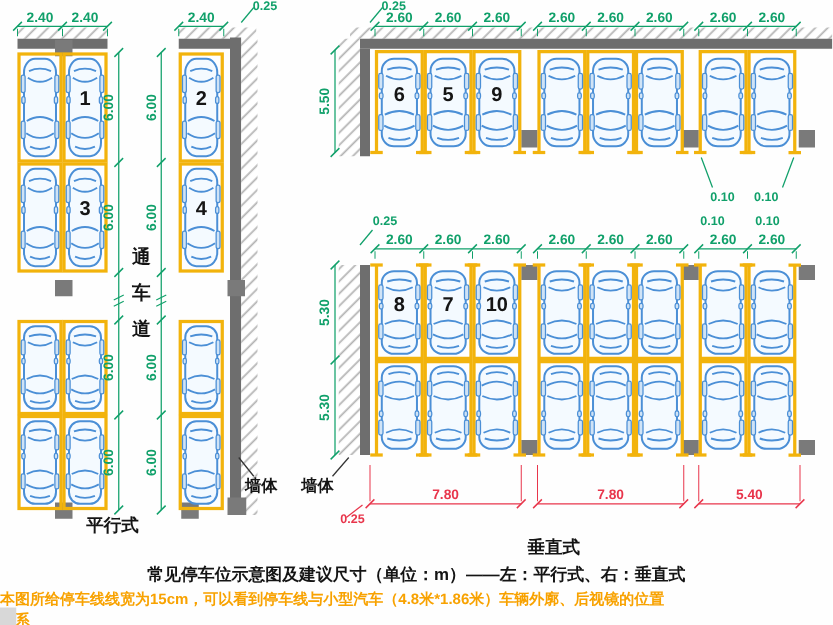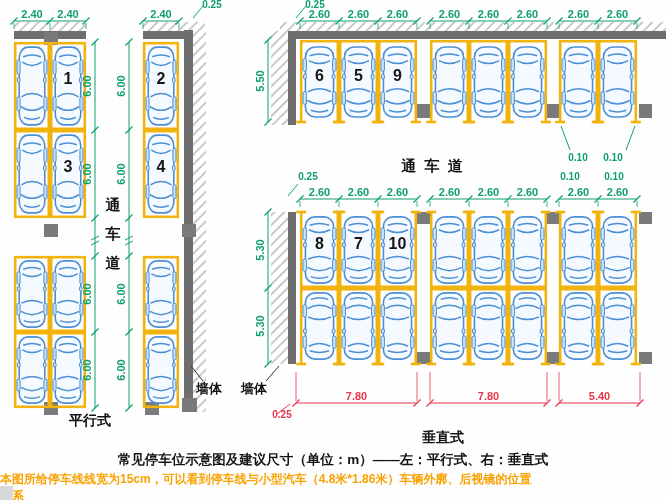--- a/index.html
+++ b/index.html
@@ -810,21 +810,20 @@
         <text x="282" y="418" fill="#e8354b" class="dts" text-anchor="middle">0.25</text>
         <line x1="279" y1="366" x2="266" y2="381" stroke="#333" stroke-width="1"></line>
       </g>
   </svg>
 
   <div class="t" id="lane-left">
       <span>通</span>
       <span>车</span>
       <span>道</span>
     </div>
-  <div class="t" id="lane-right">通 车 道</div>
   <div class="t" id="wall-left">墙体</div>
   <div class="t" id="wall-right">墙体</div>
   <div class="t" id="cap-left">平行式</div>
   <div class="t" id="cap-right">垂直式</div>
   <div class="t" id="title">常见停车位示意图及建议尺寸（单位：m）——左：平行式、右：垂直式</div>
   <div class="t" id="note" style="color: rgb(248, 162, 0);">本图所给停车线线宽为15cm，可以看到停车线与小型汽车（4.8米*1.86米）车辆外廓、后视镜的位置关系</div>
   <div id="corner"></div>
 
 </div>
 

